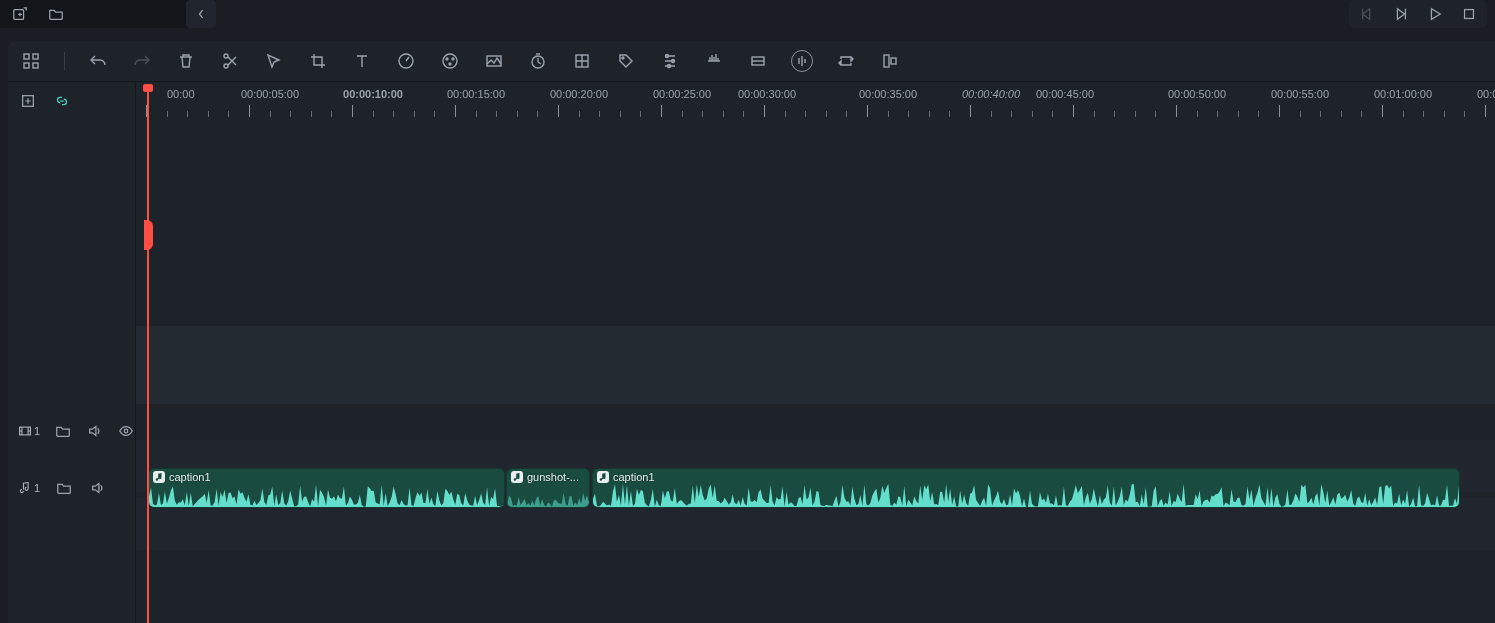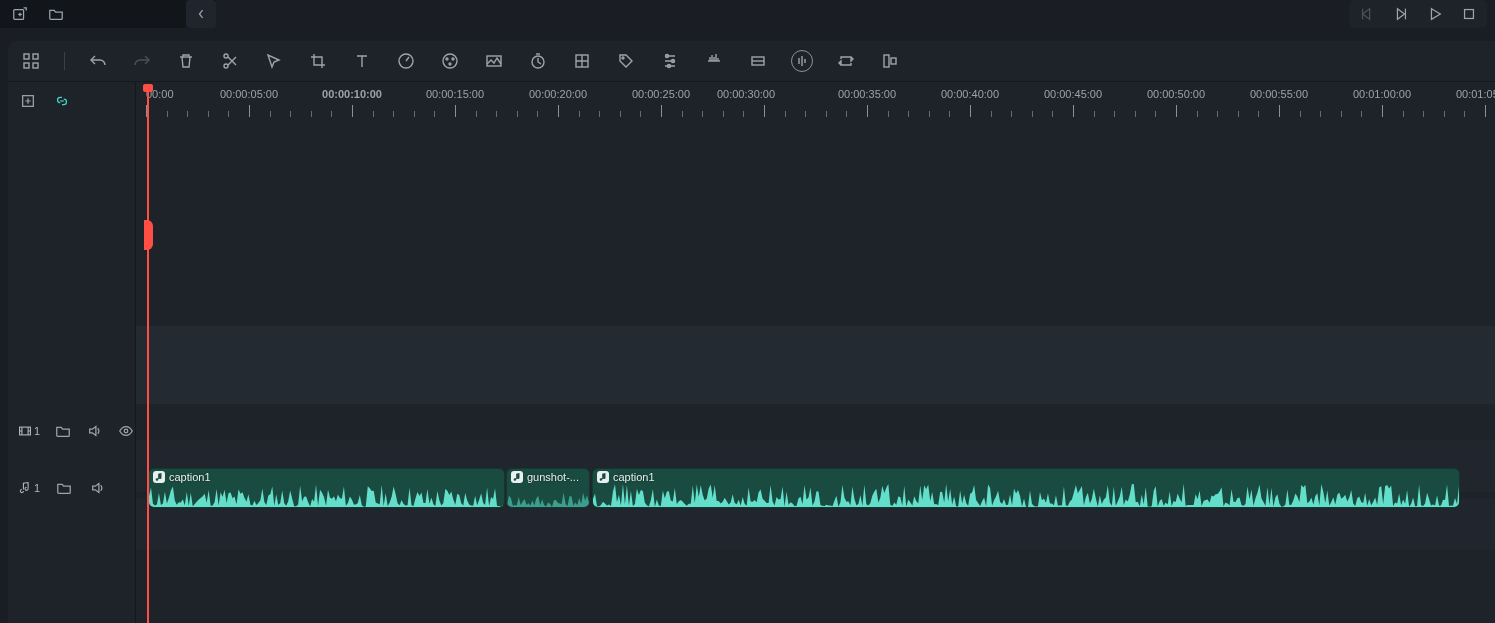--- a/index.html
+++ b/index.html
@@ -132,20 +132,21 @@
     top: 0; left: 128px; right: 0;
     height: 38px;
   }
   .ruler-label {
     position: absolute;
     top: 6px;
     font-size: 11px;
     color: #9ba3aa;
     transform: translateX(-50%);
     white-space: nowrap;
+    margin-left: 21px;
   }
   .tick-major {
     position: absolute;
     top: 23px;
     width: 1px;
     height: 12px;
     background: #8a9199;
   }
   .tick-minor {
     position: absolute;
@@ -526,27 +527,27 @@
       <div class="tick-minor" style="left: 669.2px;"></div>
       <div class="tick-minor" style="left: 689.8px;"></div>
       <div class="tick-minor" style="left: 710.4px;"></div>
       <div class="tick-major" style="left: 731px;"></div>
       <div class="ruler-label" style="left: 731px;">00:00:35:00</div>
       <div class="tick-minor" style="left: 751.6px;"></div>
       <div class="tick-minor" style="left: 772.2px;"></div>
       <div class="tick-minor" style="left: 792.8px;"></div>
       <div class="tick-minor" style="left: 813.4px;"></div>
       <div class="tick-major" style="left: 834px;"></div>
-      <div class="ruler-label" style="left: 834px;">00:00:40:00</div>
+      <div class="ruler-label" style="left: 834px; font-style: italic;">00:00:40:00</div>
       <div class="tick-minor" style="left: 854.6px;"></div>
       <div class="tick-minor" style="left: 875.2px;"></div>
       <div class="tick-minor" style="left: 895.8px;"></div>
       <div class="tick-minor" style="left: 916.4px;"></div>
       <div class="tick-major" style="left: 937px;"></div>
-      <div class="ruler-label" style="left: 937px;">00:00:45:00</div>
+      <div class="ruler-label" style="left: 908px;">00:00:45:00</div>
       <div class="tick-minor" style="left: 957.6px;"></div>
       <div class="tick-minor" style="left: 978.2px;"></div>
       <div class="tick-minor" style="left: 998.8px;"></div>
       <div class="tick-minor" style="left: 1019.4px;"></div>
       <div class="tick-major" style="left: 1040px;"></div>
       <div class="ruler-label" style="left: 1040px;">00:00:50:00</div>
       <div class="tick-minor" style="left: 1060.6px;"></div>
       <div class="tick-minor" style="left: 1081.2px;"></div>
       <div class="tick-minor" style="left: 1101.8px;"></div>
       <div class="tick-minor" style="left: 1122.4px;"></div>

